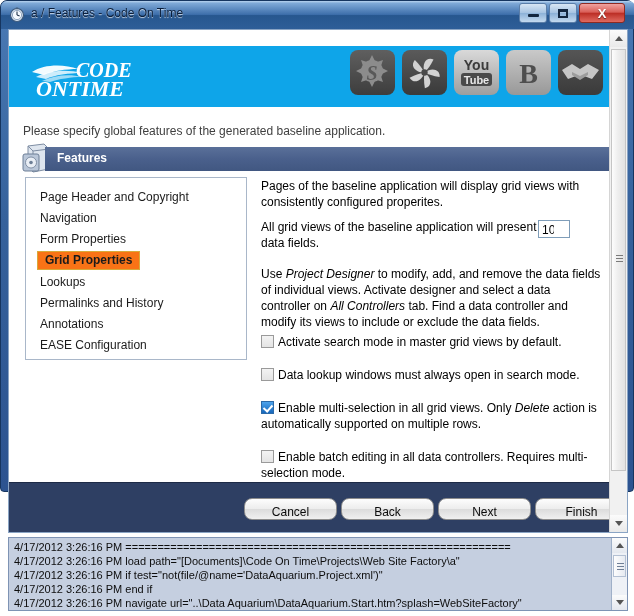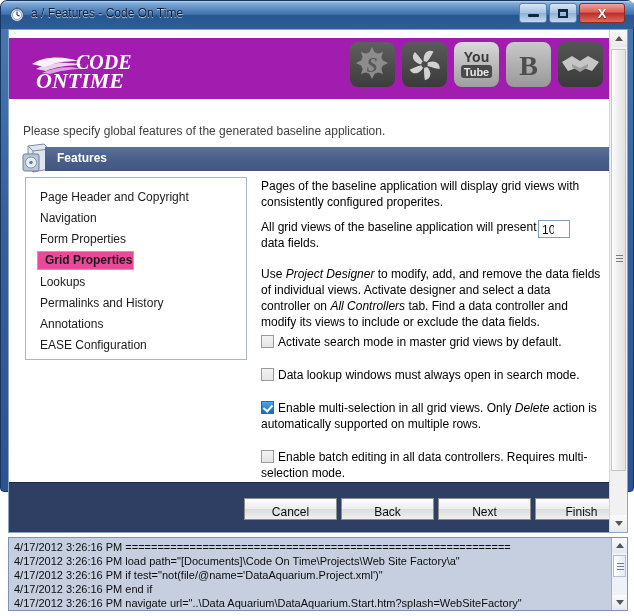--- a/index.html
+++ b/index.html
@@ -73,23 +73,23 @@
     left: 7px; top: 28px;
     width: 620px; height: 504px;
     background: #ffffff;
     border: 1px solid #8aa4c4;
     box-sizing: border-box;
     overflow: hidden;
   }
 
   
   #brand {
-    position: absolute; left: 0; top: 8px;
+    position: absolute; left: 0; top: 16px;
     width: 601px; height: 61px;
-    background: #a21caf;
+    background: #0ea5e9;
     overflow: hidden;
   }
   #logo { position: absolute; left: 21px; top: 10px; width: 200px; height: 42px; }
   #social { position: absolute; left: 341px; top: 33px; width: 255px; height: 0; }
   .sicon {
     position: absolute; top: -29px;
     width: 45px; height: 45px;
     border-radius: 8px;
     box-sizing: border-box;
     overflow: hidden;
@@ -126,22 +126,22 @@
     box-sizing: border-box;
   }
   .nav-item {
     position: absolute; left: 14px;
     font-size: 12px; color: #1b1b1b;
     white-space: nowrap;
     cursor: default;
   }
   .nav-item.selected {
     left: 11px;
-    padding: 1px 1px 2px 7px;
-    background: #ec4899;
+    padding: 1px 7px 2px 7px;
+    background: #f97316;
     border: 1px solid #d9a93a;
     font-weight: bold;
     color: #1b1b1b;
   }
 
   
   .para {
     position: absolute;
     left: 252px;
     width: 340px;
@@ -204,21 +204,21 @@
     background-size: 6px 6px, 6px 6px;
     background-position: 0 0, 3px 3px;
     border-top: 1px solid #1d2a46;
   }
   .wizbtn {
     position: absolute;
     top: 15px;
     width: 93px; height: 22px;
     background: linear-gradient(to bottom, #fdfdfd 0%, #ededed 48%, #dcdcdc 52%, #f0f0f0 100%);
     border: 1px solid #8d8d8d;
-    border-radius: 0;
+    border-radius: 8px;
     box-sizing: border-box;
     font-family: "Liberation Sans", sans-serif;
     font-size: 12px;
     color: #0c0c0c;
     cursor: default;
     padding: 6px;
   }
 
   
   #vscroll {

